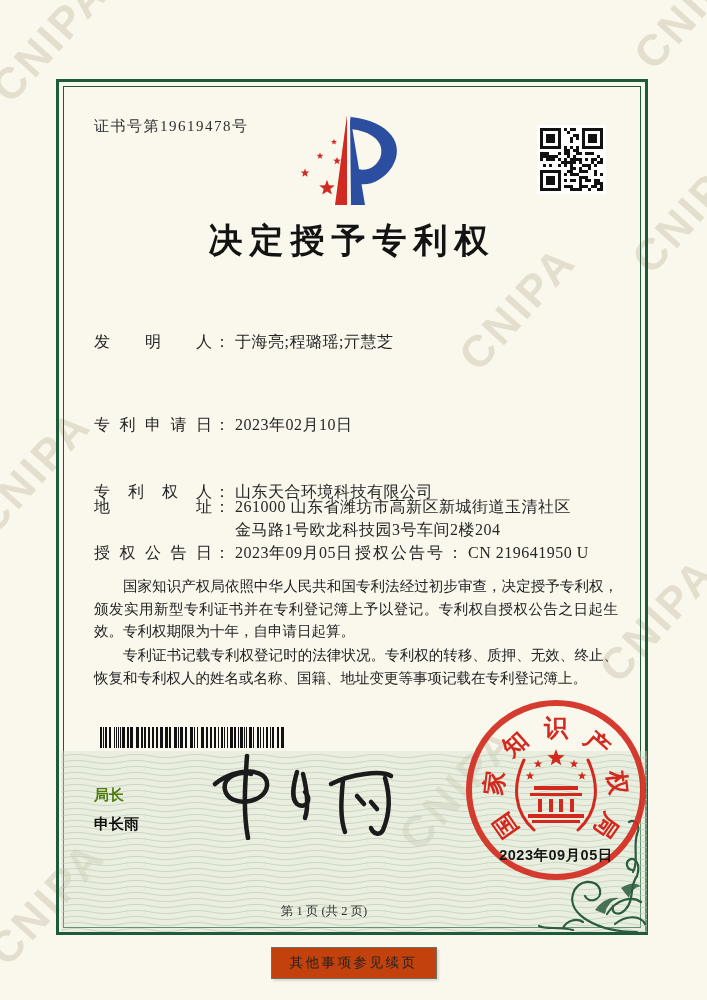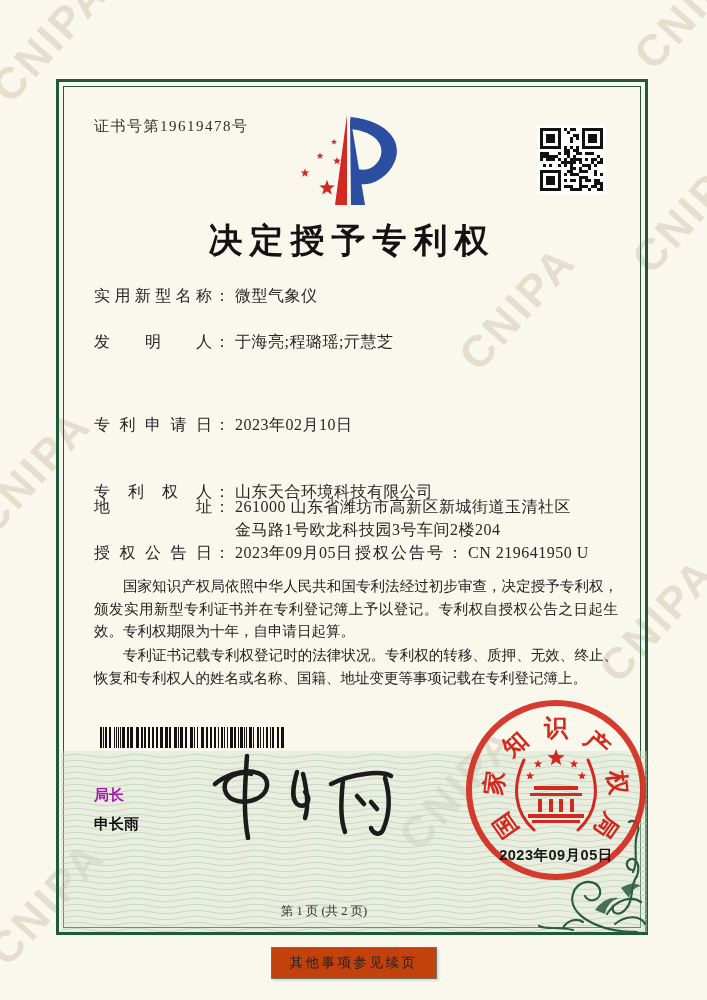--- a/index.html
+++ b/index.html
@@ -21,21 +21,21 @@
   .colon{margin:0 5px 0 2px;vertical-align:top;}
   .fvalue{letter-spacing:0.5px;vertical-align:top;}
   .addr{display:inline-block;width:345px;}
   .pair2{position:absolute;left:261px;top:0;}
   .pair2 .flabel{width:auto;letter-spacing:2px;text-align-last:auto;}
   .para{position:absolute;left:94px;width:524px;margin:0;font-size:14.5px;line-height:22.5px;
         text-align:justify;text-indent:2em;color:#222;z-index:3;}
   .p1{top:575px}.p2{top:644px}
   .barcode{position:absolute;left:100px;top:727px;z-index:3;line-height:0;}
   .sig-title{position:absolute;left:94px;top:786px;font-family:"Liberation Sans","DejaVu Sans",sans-serif;
-             font-weight:bold;font-size:15px;color:#a21caf;z-index:4;text-align:center;}
+             font-weight:bold;font-size:15px;color:#4d7c0f;z-index:4;text-align:center;}
   .sig-name{position:absolute;left:94px;top:815px;font-family:"Liberation Sans","DejaVu Sans",sans-serif;
             font-weight:bold;font-size:15px;color:#111;z-index:4;}
   .signature{position:absolute;left:185px;top:750px;z-index:4;}
   .seal{position:absolute;left:466px;top:700px;width:180px;height:180px;z-index:5;}
   .seal-ring{position:absolute;left:0;top:0;right:0;bottom:0;border:6px solid rgba(211,42,30,0.92);border-radius:50%;box-sizing:border-box;}
   .seal-char{position:absolute;left:50%;top:50%;width:28px;height:28px;margin:-14px 0 0 -14px;
              text-align:center;font-size:24px;font-weight:bold;color:#d3281e;line-height:28px;}
   .emblem{position:absolute;left:48px;top:42px;}
   .seal-date{position:absolute;left:0;right:0;top:146px;text-align:center;font-size:14.5px;font-weight:bold;
              color:#161616;letter-spacing:0.5px;font-family:"Liberation Sans","DejaVu Sans",sans-serif;}
@@ -239,23 +239,20 @@
         <rect x="36" y="60" width="3" height="3" fill="#111"></rect>
         <rect x="39" y="60" width="3" height="3" fill="#111"></rect>
         <rect x="48" y="60" width="3" height="3" fill="#111"></rect>
         <rect x="57" y="60" width="3" height="3" fill="#111"></rect>
         <rect x="60" y="60" width="3" height="3" fill="#111"></rect>
       </svg>
   </div>
 
   <h1 class="title">决定授予专利权</h1>
 
-  <div class="field" style="top:284px">
-    <span class="flabel">实用新型名称</span><span class="colon">：</span><span class="fvalue">微型气象仪</span>
-  </div>
   <div class="field" style="top:330px">
     <span class="flabel">发明人</span><span class="colon">：</span><span class="fvalue">于海亮;程璐瑶;亓慧芝</span>
   </div>
   <div class="field" style="top:413px">
     <span class="flabel">专利申请日</span><span class="colon">：</span><span class="fvalue">2023年02月10日</span>
   </div>
   <div class="field" style="top:480px">
     <span class="flabel">专利权人</span><span class="colon">：</span><span class="fvalue">山东天合环境科技有限公司</span>
   </div>
   <div class="field" style="top:495px">

